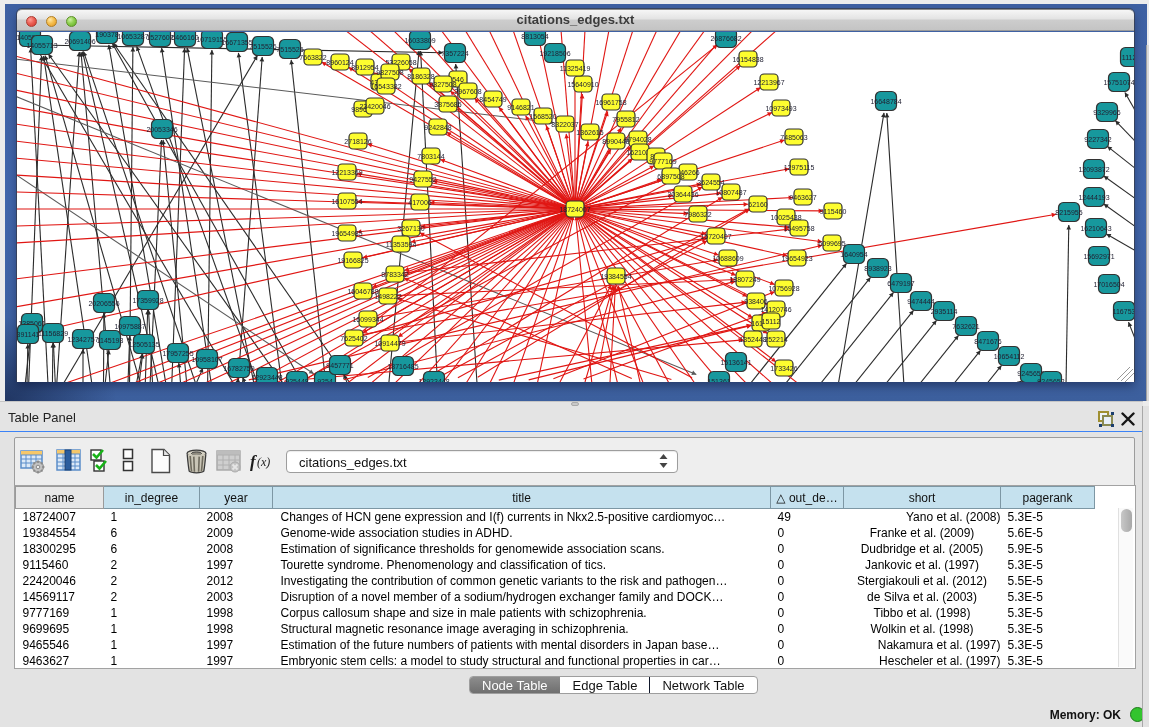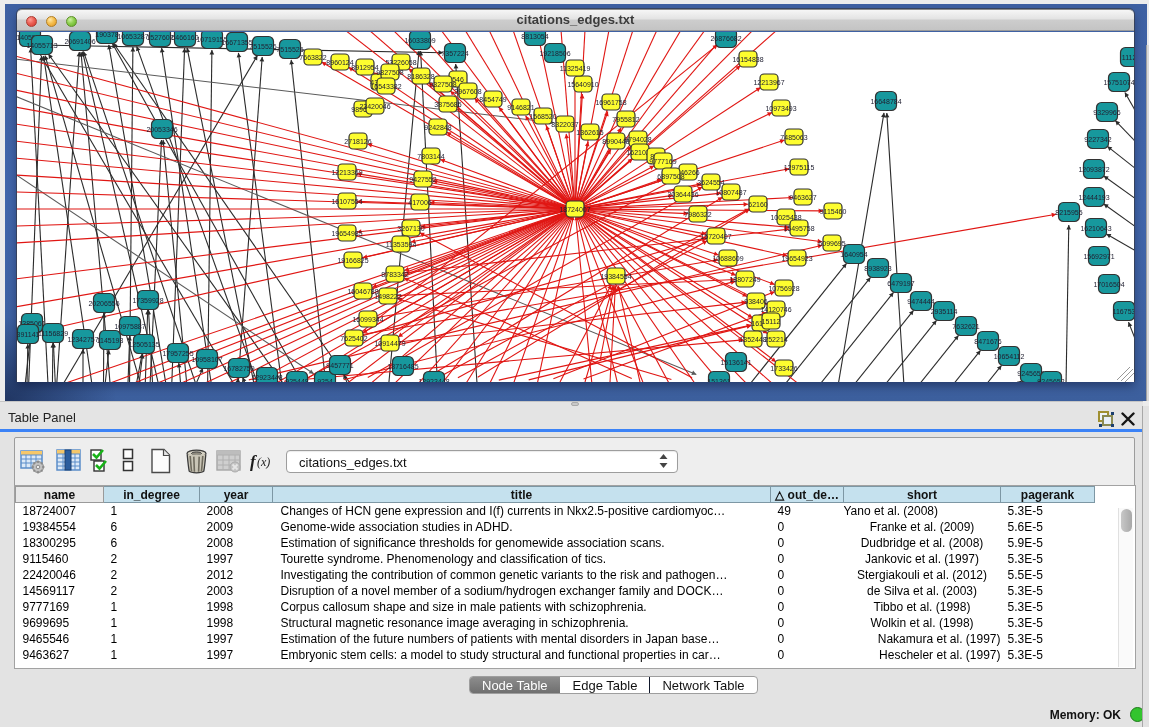--- a/index.html
+++ b/index.html
@@ -23,39 +23,39 @@
   font-size:13px; font-weight:bold; color:#3c3c3c; }
 .tl { position:absolute; top:6px; width:11px; height:11px; border-radius:50%; }
 #tl-r { left:9px; background:radial-gradient(circle at 35% 30%, #ff9d96, #ec6156 45%, #d94439 80%); border:1px solid #ad3a30;}
 #tl-y { left:29px; background:radial-gradient(circle at 35% 30%, #ffe7a8, #f5bf4f 45%, #e8a433 80%); border:1px solid #b27e22;}
 #tl-g { left:49px; background:radial-gradient(circle at 35% 30%, #cdf0a4, #8ed04f 45%, #6fb833 80%); border:1px solid #5d8f28;}
 #canvas { position:absolute; left:0; top:23px; width:1117px; height:350px; background:#fff; overflow:hidden; }
 
 
 #panel { position:absolute; left:0; top:401px; width:1143px; height:326px; background:#e3e3e3; }
 #panelhdr { position:absolute; left:0; top:0; width:100%; height:31px; background:#e4e4e4;
-  border-top:1px solid #c6c6c6; border-bottom:3px solid #3b82f6; }
+  border-top:1px solid #c6c6c6; border-bottom:1px solid #3b82f6; }
 #panelhdr .t { position:absolute; left:8px; top:8px; font-size:13px; color:#222; }
 #flicon { position:absolute; right:28px; top:9px; width:17px; height:17px; }
 #xicon { position:absolute; right:8px; top:10px; width:14px; height:14px; }
 
 #contentbox { position:absolute; left:14px; top:36px; width:1121px; height:232px; background:#eee;
   border:1px solid #9c9c9c; border-radius:2px; }
 #toolbar { position:absolute; left:0; top:32px; width:100%; height:51px; }
 .tbi { position:absolute; top:15px; }
 #dropdown { position:absolute; left:286px; top:17px; width:392px; height:23px; background:#fff;
   border:1px solid #9d9d9d; border-radius:4px; box-shadow:inset 0 1px 1px rgba(0,0,0,.08); }
 #dropdown .dt { position:absolute; left:12px; top:4px; font-size:13px; color:#111; }
 #dropdown .ar { position:absolute; right:9px; top:3px; }
 
 #tablewrap { position:absolute; left:14px; top:84px; width:1122px; height:184px;
   background:#fff; border:1px solid #a2a2a2; }
 table.grid { border-collapse:collapse; table-layout:fixed; font-size:12px; width:1079px; }
-table.grid th { background:#c5e1ee; border:1px solid #7d97a4; font-weight:bold; font-size:12px;
-  height:16px; padding:0; color:#111; }
+table.grid th { background:#c5e1ee; border:1px solid #7d97a4; font-weight:normal; font-size:12px;
+  height:22px; padding:0; color:#111; }
 table.grid td { height:16px; padding:0 0 0 7px; color:#000; white-space:nowrap; overflow:hidden; }
 #vscroll { position:absolute; right:2px; top:22px; width:15px; height:159px; background:#fafafa;
   border-left:1px solid #e0e0e0; }
 #vthumb { position:absolute; left:2px; top:1px; width:11px; height:23px; background:linear-gradient(90deg,#c8c8c8,#a8a8a8); border-radius:6px; }
 
 #tabbar { position:absolute; left:0; top:273px; width:100%; height:29px;margin-left:40px; }
 .tabs { position:absolute; left:429px; top:2px; height:18px; display:flex;
   border:1px solid #9e9e9e; border-radius:4px; overflow:hidden; background:#fff; font-size:13px; }
 .tab { padding:1px 12px 0 12px; line-height:16px; color:#111; }
 .tab.sel { background:linear-gradient(180deg,#8d8d8d,#6f6f6f); color:#fff; }
@@ -904,39 +904,39 @@
             <th>△ out_de…</th>
             <th>short</th>
             <th>pagerank</th>
           </tr>
       <tr>
             <td>18724007</td>
             <td>1</td>
             <td>2008</td>
             <td style="padding-left:8px">Changes of HCN gene expression and I(f) currents in Nkx2.5-positive cardiomyoc…</td>
             <td>49</td>
-            <td style="text-align:left;padding-left:0">Yano et al. (2008)</td>
+            <td style="text-align:right;padding-left:0">Yano et al. (2008)</td>
             <td>5.3E-5</td>
           </tr>
 <tr>
             <td>19384554</td>
             <td>6</td>
             <td>2009</td>
             <td style="padding-left:8px">Genome-wide association studies in ADHD.</td>
             <td>0</td>
             <td style="text-align:center;padding-left:0">Franke et al. (2009)</td>
             <td>5.6E-5</td>
           </tr>
 <tr>
             <td>18300295</td>
             <td>6</td>
             <td>2008</td>
             <td style="padding-left:8px">Estimation of significance thresholds for genomewide association scans.</td>
             <td>0</td>
-            <td style="text-align:center;padding-left:0">Dudbridge et al. (2008)</td>
+            <td style="text-align:center;padding-left:0">Dudbridge et al. (2005)</td>
             <td>5.9E-5</td>
           </tr>
 <tr>
             <td>9115460</td>
             <td>2</td>
             <td>1997</td>
             <td style="padding-left:8px">Tourette syndrome. Phenomenology and classification of tics.</td>
             <td>0</td>
             <td style="text-align:center;padding-left:0">Jankovic et al. (1997)</td>
             <td>5.3E-5</td>

